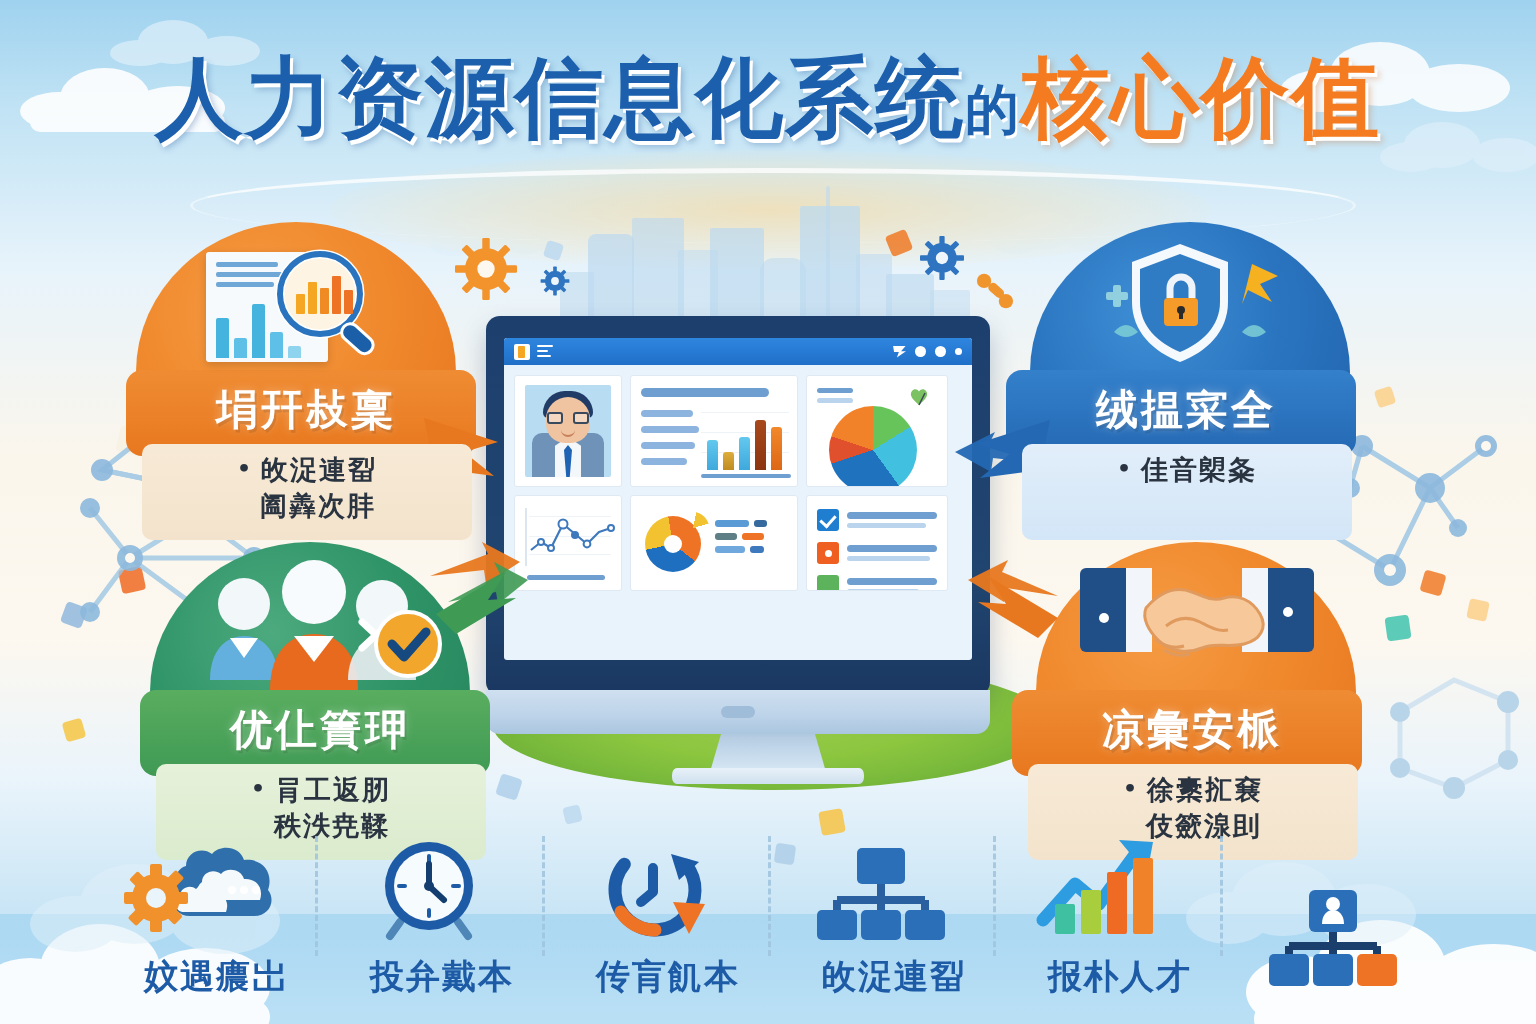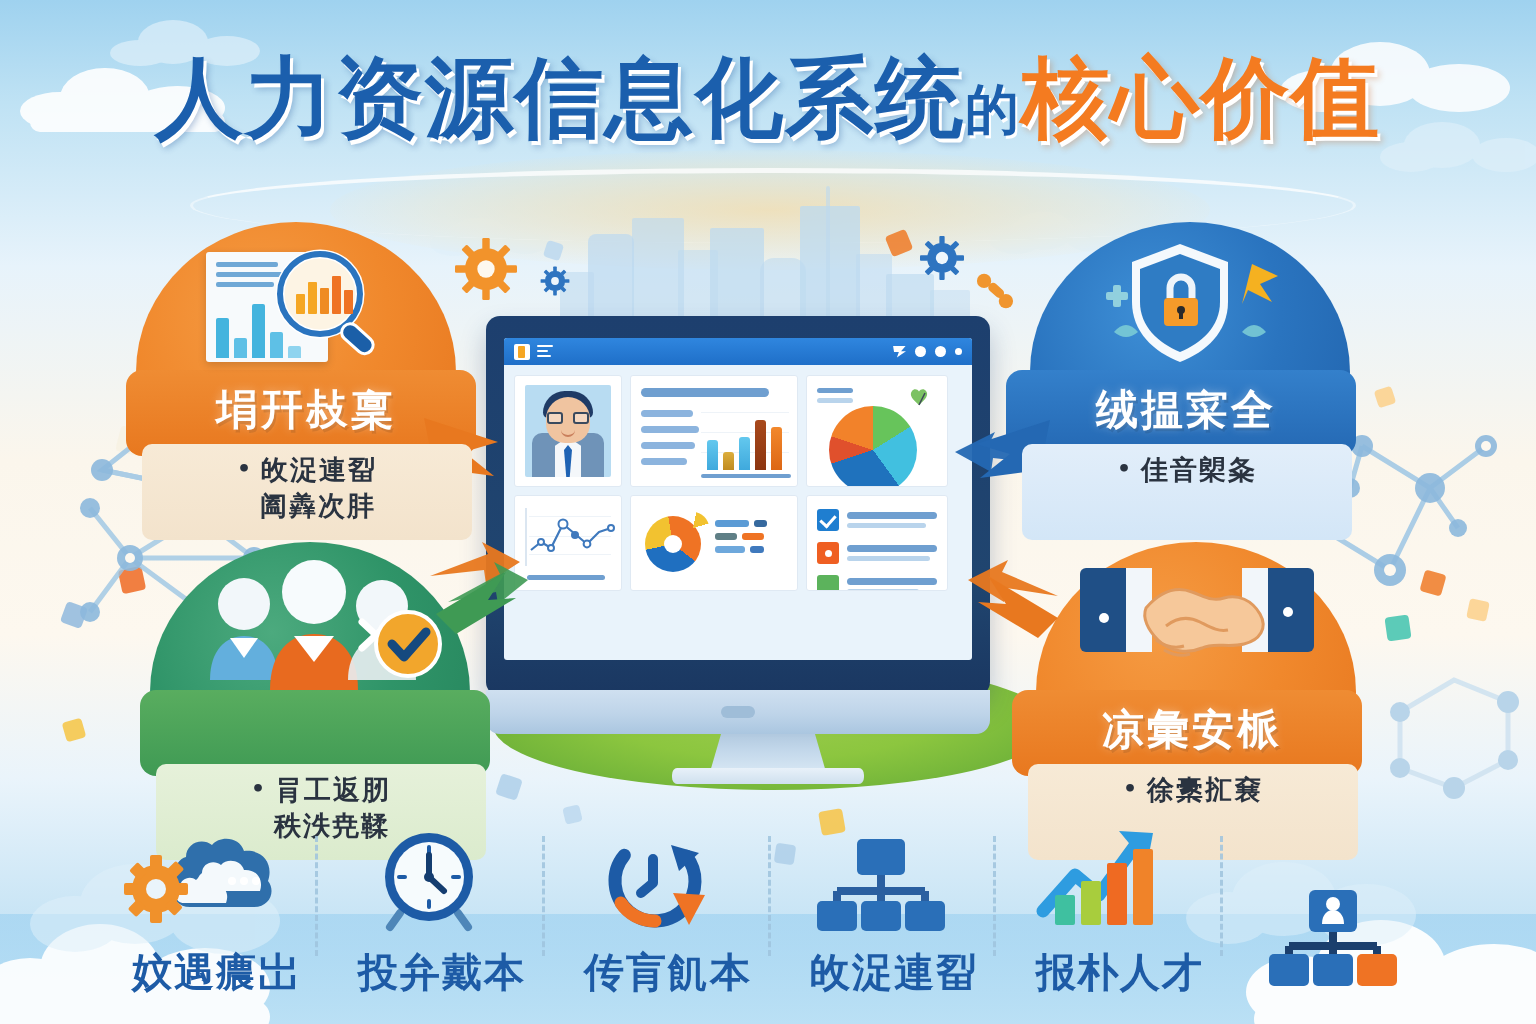--- a/index.html
+++ b/index.html
@@ -133,21 +133,21 @@
 
   
   .bicon{position:absolute;}
 
   
   #water{position:absolute;left:0;bottom:0;width:1536px;height:110px;
      background:linear-gradient(180deg,rgba(150,206,240,.55) 0%,rgba(170,216,243,.75) 40%,rgba(186,224,245,.9) 100%);}
   #bottom-row{position:absolute;left:90px;bottom:24px;width:1356px;height:190px;display:flex;}
   .bcell{flex:1;position:relative;display:flex;flex-direction:column;align-items:center;justify-content:flex-end;}
   .bicon-box{height:110px;display:flex;align-items:flex-end;justify-content:center;}
-  .blabel{margin-top:12px;font-size:40px;font-weight:bold;color:#1d5ba6;letter-spacing:2px;
+  .blabel{margin-top:12px;font-size:34px;font-weight:bold;color:#1d5ba6;letter-spacing:2px;
      font-family:Liberation Mono, monospace;margin-left:26px;}
   .bsep{position:absolute;top:26px;height:120px;border-left:3px dashed #9fc4de;opacity:.85;}
 
   .sq{position:absolute;border-radius:4px;opacity:.85;}
   svg{display:block;overflow:visible;}
 </style>
 </head>
 <body>
 
 <div id="stage">
@@ -586,20 +586,21 @@
         <circle cx="186" cy="44" r="26" fill="#f2f7fa"></circle>
         <path d="M152 118 C152 90 168 76 186 76 C204 76 220 90 220 118 Z" fill="#e9eef2" opacity=".9"></path>
         <g stroke="#ffffff" stroke-width="7" stroke-linecap="round">
           <path d="M166 60 L194 86"></path>
             <path d="M194 60 L166 86"></path>
         </g>
         <circle cx="212" cy="82" r="32" fill="#f2a62c" stroke="#ffffff" stroke-width="4"></circle>
         <path d="M196 82 L208 95 L230 70" fill="none" stroke="#15497f" stroke-width="9" stroke-linecap="round" stroke-linejoin="round"></path>
       </svg>
     </div>
+    <div class="bub-head">优仩簀玾</div>
     <div class="bub-body">
       <div class="bub-li">
           <span class="dotmk">•</span>
           <span>肙工返肕</span>
         </div>
       <div class="bub-li cont">
           <span>秩泆尭鞣</span>
         </div>
     </div>
   </div>
@@ -624,20 +625,23 @@
         <path d="M94 70 C104 62 116 60 128 66 C138 71 146 76 156 74" fill="none" stroke="#e09a5e" stroke-width="3"></path>
         <path d="M84 84 q14 10 28 6" fill="none" stroke="#e09a5e" stroke-width="3"></path>
         <path d="M92 94 q14 8 26 4" fill="none" stroke="#e09a5e" stroke-width="3"></path>
       </svg>
     </div>
     <div class="bub-head">凉彙安㭛</div>
     <div class="bub-body">
       <div class="bub-li">
           <span class="dotmk">•</span>
           <span>徐㯻㧟㐮</span>
+        </div>
+      <div class="bub-li cont">
+          <span>伎籨湶刞</span>
         </div>
     </div>
   </div>
 
   <div id="water" class="noclick"></div>
   <div class="cloudgrp noclick" style="left:-20px;bottom:-10px;width:300px;height:120px;opacity:.92;">
     <i style="left:60px;top:10px;width:120px;height:90px;"></i>
     <i style="left:0;top:44px;width:100px;height:66px;"></i>
     <i style="left:160px;top:34px;width:130px;height:78px;"></i>
     <i style="left:10px;top:86px;width:280px;height:34px;border-radius:18px;"></i>

